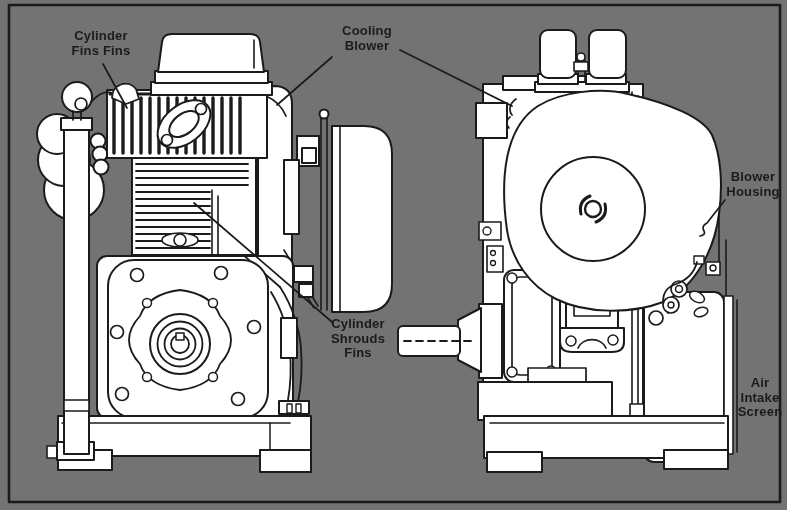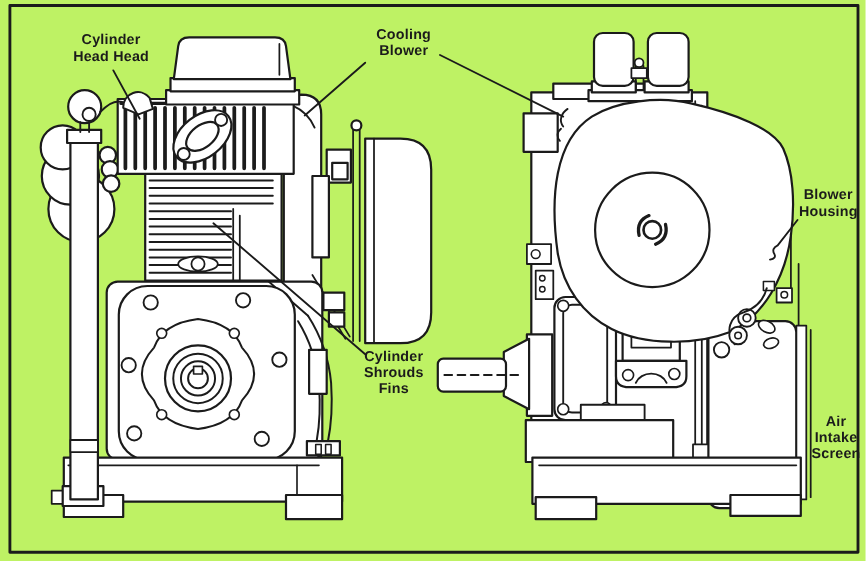--- a/index.html
+++ b/index.html
@@ -1,19 +1,19 @@
 <!DOCTYPE html>
 <html><head>
 <meta charset="utf-8">
 <style>
   html,body{margin:0;padding:0;background:#ffffff;}
   #stage{
     position:relative;
     width:787px;height:510px;
-    background:#bef264;
+    background:#737373;
     overflow:hidden;
     font-family:"Liberation Sans",sans-serif;
   }
   #stage svg{position:absolute;left:0;top:0;}
   .callout{
     position:absolute;
     font-weight:bold;
     font-size:13px;
     line-height:1.12;
     letter-spacing:.2px;
@@ -258,21 +258,21 @@
         <path d="M725,200 L707,223 M707,223 q-6,3 -3,8 q2,4 -4,5"></path>
         <path d="M332,322 L194,203"></path>
       </g>
 
       <rect x="9" y="5" width="771" height="497" stroke-width="2.6"></rect>
     </g>
   </svg>
 
   <div class="callout" style="left:54px;top:29px;width:94px;">
     <div>Cylinder</div>
-    <div>Head Head</div>
+    <div>Fins Fins</div>
   </div>
 
   <div class="callout" style="left:322px;top:24px;width:90px;text-align:center;">
     <div>Cooling</div>
     <div>Blower</div>
   </div>
 
   <div class="callout" style="left:707px;top:170px;width:92px;">
     <div>Blower</div>
     <div>Housing</div>

